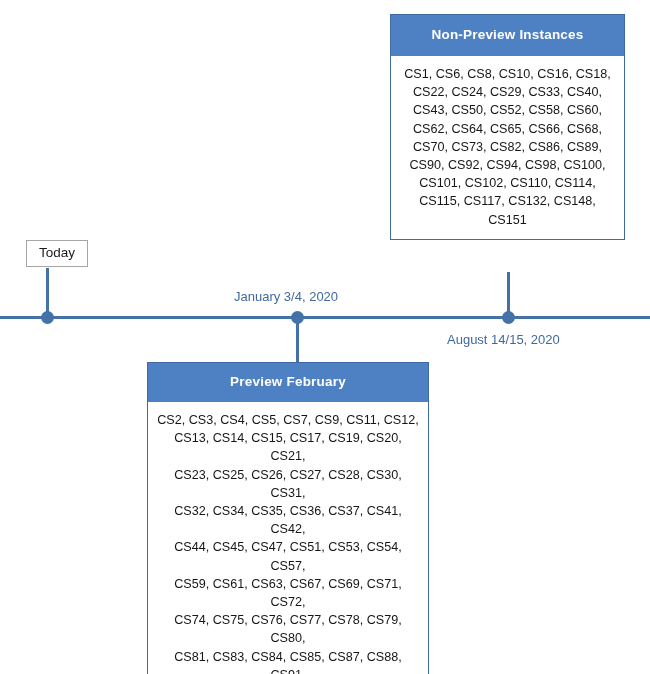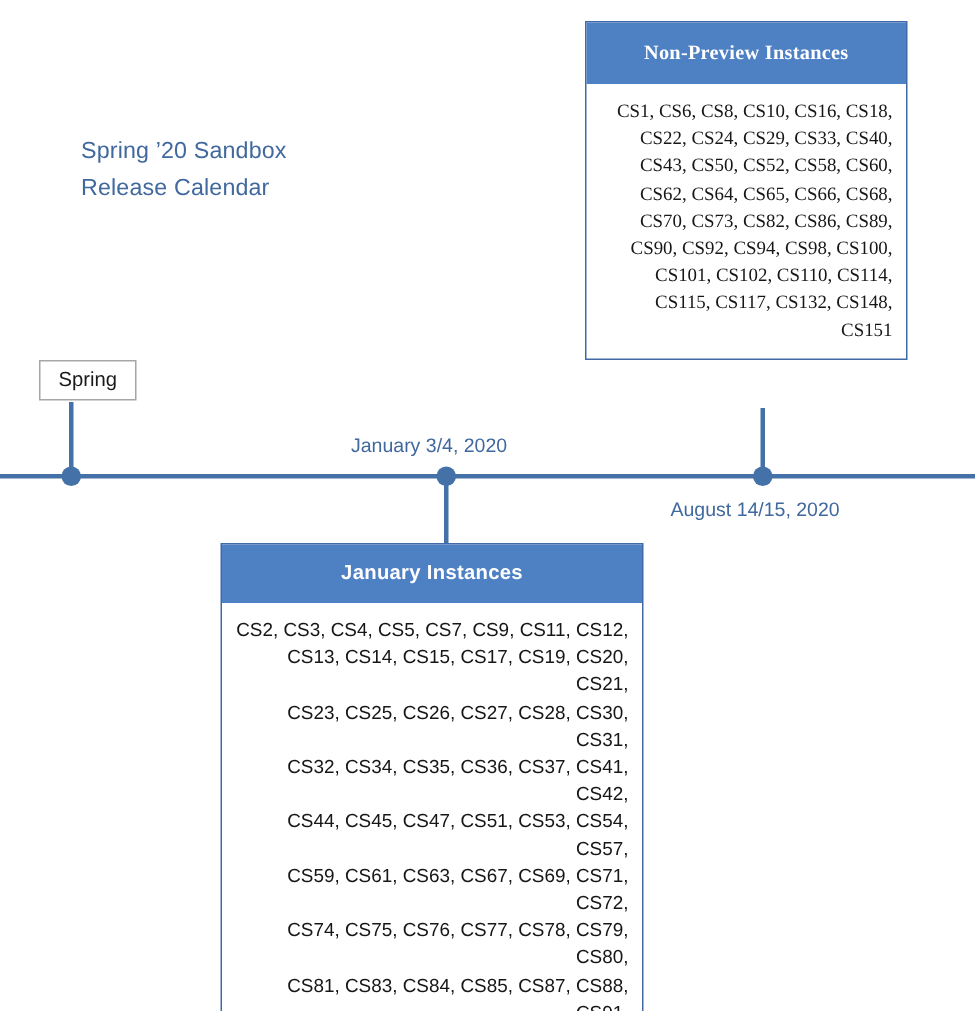--- a/index.html
+++ b/index.html
@@ -100,81 +100,78 @@
     background: #4e80c4;
     color: #ffffff;
     font-size: 13.5px;
     font-weight: bold;
     text-align: center;
     padding: 11px 4px 12px 4px;
     line-height: 16px;
     letter-spacing: 0.2px;
   }
   .callout-body {
-    text-align: right;
+    text-align: center;
     font-size: 12.6px;
     line-height: 18.2px;
     padding: 9px 9px 10px 9px;
     color: #161616;
     white-space: pre-line;
   }
 
   .box-nonpreview {
     left: 390px;
     top: 14px;
-    width: 215px;
-    font-family: Liberation Serif, serif;
+    width: 235px;
   }
   .box-nonpreview .callout-header { padding: 12px 4px 13px 4px; }
 
   .box-preview {
     left: 147px;
     top: 362px;
     width: 282px;
   }
 </style>
 </head>
 <body>
 
 <div class="canvas">
 
-  <div class="title">Spring ’20 Sandbox
-Release Calendar</div>
 
   <div class="callout box-nonpreview">
     <div class="callout-header">Non-Preview Instances</div>
     <div class="callout-body">CS1, CS6, CS8, CS10, CS16, CS18,
 CS22, CS24, CS29, CS33, CS40,
 CS43, CS50, CS52, CS58, CS60,
 CS62, CS64, CS65, CS66, CS68,
 CS70, CS73, CS82, CS86, CS89,
 CS90, CS92, CS94, CS98, CS100,
 CS101, CS102, CS110, CS114,
 CS115, CS117, CS132, CS148,
 CS151</div>
   </div>
 
   <div class="tl-stem stem-feb"></div>
 
-  <div class="today-box">Spring</div>
+  <div class="today-box">Today</div>
   <div class="tl-stem stem-today"></div>
 
   <div class="timeline-axis"></div>
 
   <div class="tl-dot d1"></div>
   <div class="tl-dot d2"></div>
   <div class="tl-dot d3"></div>
 
   <div class="date-label date-jan">January 3/4, 2020</div>
   <div class="date-label date-feb">August 14/15, 2020</div>
 
   <div class="tl-stem stem-jan"></div>
 
   <div class="callout box-preview">
-    <div class="callout-header">January Instances</div>
+    <div class="callout-header">Preview February</div>
     <div class="callout-body">CS2, CS3, CS4, CS5, CS7, CS9, CS11, CS12,
 CS13, CS14, CS15, CS17, CS19, CS20, CS21,
 CS23, CS25, CS26, CS27, CS28, CS30, CS31,
 CS32, CS34, CS35, CS36, CS37, CS41, CS42,
 CS44, CS45, CS47, CS51, CS53, CS54, CS57,
 CS59, CS61, CS63, CS67, CS69, CS71, CS72,
 CS74, CS75, CS76, CS77, CS78, CS79, CS80,
 CS81, CS83, CS84, CS85, CS87, CS88, CS91,
 CS93, CS95, CS96, CS97, CS99, CS103,
 CS104, CS105, CS106, CS107, CS108,

